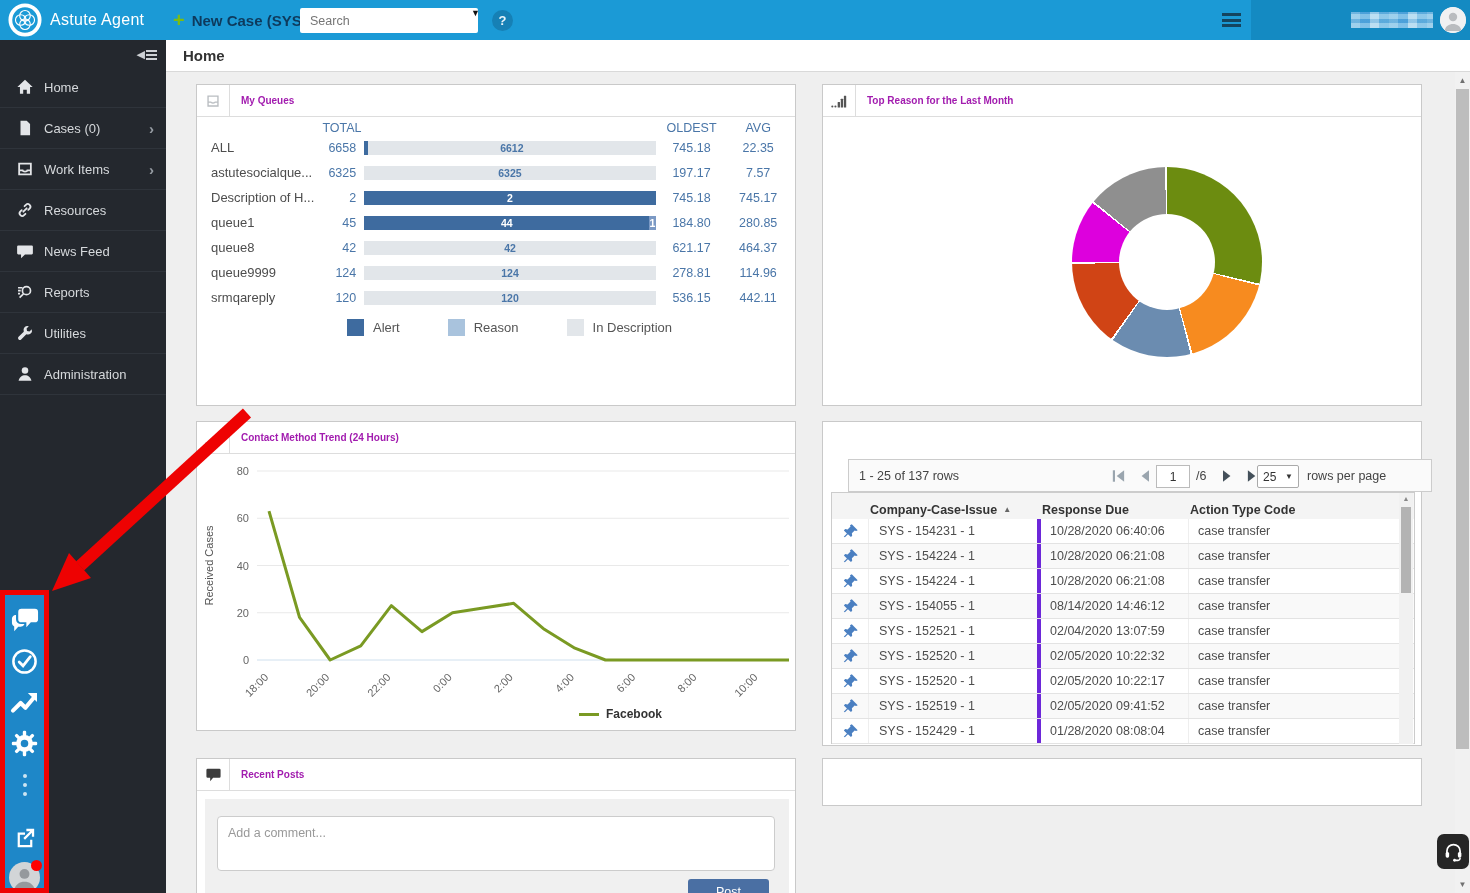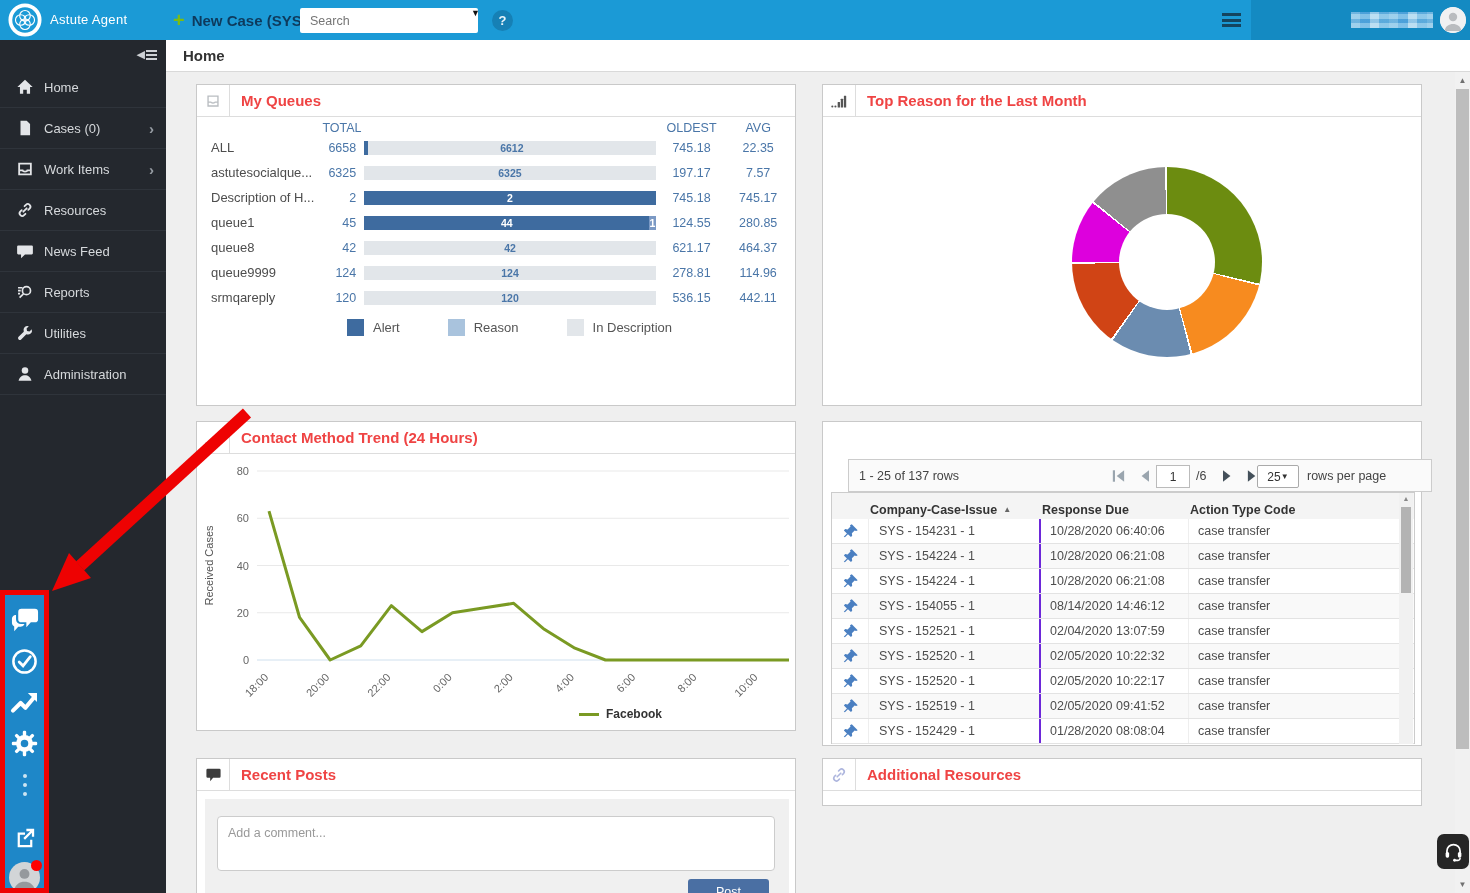--- a/index.html
+++ b/index.html
@@ -2,21 +2,21 @@
 <html><head>
 <meta charset="utf-8">
 <style>
   *{margin:0;padding:0;box-sizing:border-box}
   body{font-family:"Liberation Sans",sans-serif;background:#dcdcdc}
   .page{position:relative;width:1470px;height:893px;overflow:hidden;background:#efefef}
 
   
   .topbar{position:absolute;left:0;top:0;width:1470px;height:40px;background:#1b9ad6;z-index:30}
   .logo{position:absolute;left:8px;top:3px;width:34px;height:34px}
-  .app-title{position:absolute;left:50px;top:0;height:40px;line-height:40px;color:#fff;font-size:13px;letter-spacing:.3px}
+  .app-title{position:absolute;left:50px;top:0;height:40px;line-height:40px;color:#fff;font-size:16px;letter-spacing:.3px}
   .newcase{position:absolute;left:173px;top:0;height:40px;display:flex;align-items:center;gap:7px;cursor:pointer}
   .nc-plus{color:#7dbc12;font-size:20px;font-weight:bold;line-height:1}
   .nc-label{color:#0e3a5c;font-size:15px;font-weight:bold}
   .nc-caret{color:#0e3a5c;font-size:10px}
   .searchbox{position:absolute;left:300px;top:8px;width:178px;height:25px;background:#fff;border-radius:2px;display:flex;}
   .searchbox input{flex:1;border:none;outline:none;background:transparent;font-size:12.5px;color:#333;padding-left:10px;font-family:"Liberation Sans",sans-serif}
   .search-caret{width:24px;text-align:center;font-size:9px;color:#111;cursor:pointer}
   .help{position:absolute;left:492px;top:10px;width:21px;height:21px;border-radius:50%;background:#1680b5;color:#eaf4fa;font-size:13px;font-weight:bold;text-align:center;line-height:21px;cursor:pointer}
   .hamburger{position:absolute;left:1222px;top:13px;width:19px;height:14px;display:flex;flex-direction:column;justify-content:space-between;cursor:pointer}
   .hamburger span{display:block;height:3px;background:#14445f}
@@ -39,21 +39,21 @@
   .sb-item{position:relative;height:41px;display:flex;align-items:center;border-bottom:1px solid #2f343b;cursor:pointer}
   .sb-icon{width:18px;height:18px;margin-left:16px;flex:none}
   .sb-icon svg{width:18px;height:18px}
   .sb-label{margin-left:10px;color:#d6d9dc;font-size:13px}
   .sb-chev{position:absolute;right:12px;color:#969ca3;font-size:15px;font-weight:bold}
 
   
   .panel{position:absolute;background:#fff;border:1px solid #c9c9c9}
   .panel-header{height:32px;border-bottom:1px solid #ddd;display:flex;align-items:stretch}
   .panel-icon{width:33px;border-right:1px solid #ddd;display:flex;align-items:center;justify-content:center;flex:none}
-  .panel-title{padding-left:11px;font-size:15px;font-weight:bold;color:#ef4444;align-self:center}
+  .panel-title{padding-left:11px;font-size:10px;font-weight:bold;color:#a21caf;align-self:center}
 
   
   .q-table{position:absolute;left:14px;top:36px;width:578px}
   .q-cols{display:flex;font-size:10px;color:#777;height:14px;align-items:flex-end}
   .q-row{display:flex;align-items:center;height:25px}
   .q-name{width:112px;font-size:13px;color:#4d4d4d;white-space:nowrap;overflow:hidden}
   .q-total{width:34px;text-align:right;font-size:12.5px;color:#4a76a8}
   .q-bar{width:293px;height:14px;margin-left:8px;display:flex;overflow:hidden}
   .q-seg{height:100%;display:flex;align-items:center;justify-content:center;font-size:10.5px;font-weight:bold;overflow:hidden}
   .q-seg.alert{background:#3e6b9f;color:#fff}
@@ -73,34 +73,34 @@
   #trend-chart{position:absolute;left:0;top:32px}
   .trend-legend{position:absolute;left:382px;top:285px;display:flex;align-items:center;gap:7px;font-size:12px;font-weight:bold;color:#333}
   .trend-dash{width:20px;height:3px;background:#7a9a23}
 
   
   .pg-bar{position:absolute;left:25px;top:37px;width:584px;height:33px;background:#fafafa;border:1px solid #ccc}
   .pg-range{position:absolute;left:10px;top:9px;font-size:12.5px;color:#444}
   .pg-btn{position:absolute;top:8px;width:18px;height:16px;cursor:pointer}
   .pg-input{position:absolute;left:307px;top:5px;width:34px;height:23px;border:1px solid #bbb;text-align:center;font-size:12px;color:#333;font-family:"Liberation Sans",sans-serif}
   .pg-total{position:absolute;left:347px;top:9px;font-size:12.5px;color:#444}
-  .pg-select{position:absolute;left:408px;top:5px;width:42px;height:23px;border:1px solid #aaa;border-radius:2px;background:#fff;display:flex;align-items:center;justify-content:center;padding:0 5px;font-size:12px;color:#333;cursor:pointer}
+  .pg-select{position:absolute;left:408px;top:5px;width:42px;height:23px;border:1px solid #aaa;border-radius:2px;background:#fff;display:flex;align-items:center;justify-content:space-between;padding:0 5px;font-size:12px;color:#333;cursor:pointer}
   .pg-select .crt{font-size:8px;color:#333}
   .pg-rpp{position:absolute;left:458px;top:9px;font-size:12.5px;color:#444}
   .pt-head{position:absolute;left:8px;top:70px;width:584px;height:35px;background:#f4f4f4;border:1px solid #ccc;display:flex;align-items:center;font-size:12.5px;font-weight:bold;color:#333}
   .pt-head .c0{width:38px}
   .pt-head .c1{width:172px;display:flex;align-items:center;gap:6px}
   .pt-head .c2{width:148px}
   .pt-head .c3{flex:1}
   .sort{font-size:8px;color:#666}
   .pt-body{position:absolute;left:8px;top:97px;width:584px;border-left:1px solid #ccc;border-right:1px solid #ccc}
   .pt-row{display:flex;height:25px;align-items:center;border-bottom:1px solid #e3e3e3;font-size:12.5px;color:#4d4d4d;background:#fff}
   .pt-row:nth-child(even){background:#f9f9f9}
   .pt-row .c0{width:37px;text-align:center;border-right:1px solid #eee;height:100%;display:flex;align-items:center;justify-content:center}
-  .pt-row .c1{width:172px;padding-left:10px;border-right:2px solid #6d28d9;height:100%;display:flex;align-items:center}
+  .pt-row .c1{width:172px;padding-left:10px;border-right:4px solid #6d28d9;height:100%;display:flex;align-items:center}
   .pt-row .c2{width:148px;padding-left:9px;border-right:1px solid #eee;height:100%;display:flex;align-items:center}
   .pt-row .c3{flex:1;padding-left:9px}
   .pt-scroll{position:absolute;left:576px;top:71px;width:14px;height:251px;background:#f1f1f1}
   .pt-scroll .up{position:absolute;top:2px;left:0;width:14px;text-align:center;font-size:7px;color:#888}
   .pt-thumb{position:absolute;left:2px;top:14px;width:10px;height:86px;background:#b3b3b3;cursor:pointer}
 
   
   .rp-body{position:absolute;left:8px;top:40px;width:584px;height:95px;background:#f0f0f0}
   .rp-textarea{position:absolute;left:12px;top:17px;width:558px;height:55px;border:1px solid #ccc;border-radius:4px;background:#fff;resize:none;font-size:12.5px;color:#555;padding:9px 10px;font-family:"Liberation Sans",sans-serif;outline:none}
   .rp-textarea::placeholder{color:#999}
@@ -292,21 +292,21 @@
             <span class="q-oldest">745.18</span>
             <span class="q-avg">745.17</span>
           </div>
           <div class="q-row">
             <span class="q-name">queue1</span>
             <span class="q-total">45</span>
             <span class="q-bar">
               <span class="q-seg alert" style="width:97.8%">44</span>
               <span class="q-seg warning" style="width:2.2%">1</span>
             </span>
-            <span class="q-oldest">124.55</span>
+            <span class="q-oldest">184.80</span>
             <span class="q-avg">280.85</span>
           </div>
           <div class="q-row">
             <span class="q-name">queue8</span>
             <span class="q-total">42</span>
             <span class="q-bar">
               <span class="q-seg ok" style="width:100%">42</span>
             </span>
             <span class="q-oldest">621.17</span>
             <span class="q-avg">464.37</span>
@@ -560,32 +560,20 @@
       </div>
       <div class="panel-title">Recent Posts</div>
     </div>
     <div class="rp-body">
       <textarea class="rp-textarea" placeholder="Add a comment..." style=""></textarea>
       <button class="rp-post">Post</button>
     </div>
   </div>
 
   <div class="panel" style="left:822px;top:758px;width:600px;height:48px">
-    <div class="panel-header">
-      <div class="panel-icon">
-        <svg width="18" height="18" viewBox="0 0 20 20">
-            <g fill="none" stroke="#aeb6de" stroke-width="1.8" stroke-linecap="round">
-              <path d="M8 12l4-4"></path>
-              <path d="M9.5 5.5L11 4a3 3 0 014.2 4.2L13.7 9.7"></path>
-              <path d="M10.5 14.5L9 16a3 3 0 01-4.2-4.2L6.3 10.3"></path>
-            </g>
-          </svg>
-      </div>
-      <div class="panel-title">Additional Resources</div>
-    </div>
     <div class="ar-body"></div>
   </div>
 
   <div class="scrollbar">
     <span class="sc-up">▲</span>
     <span class="sc-thumb"></span>
     <span class="sc-dn">▼</span>
   </div>
 
   <div class="headset">

